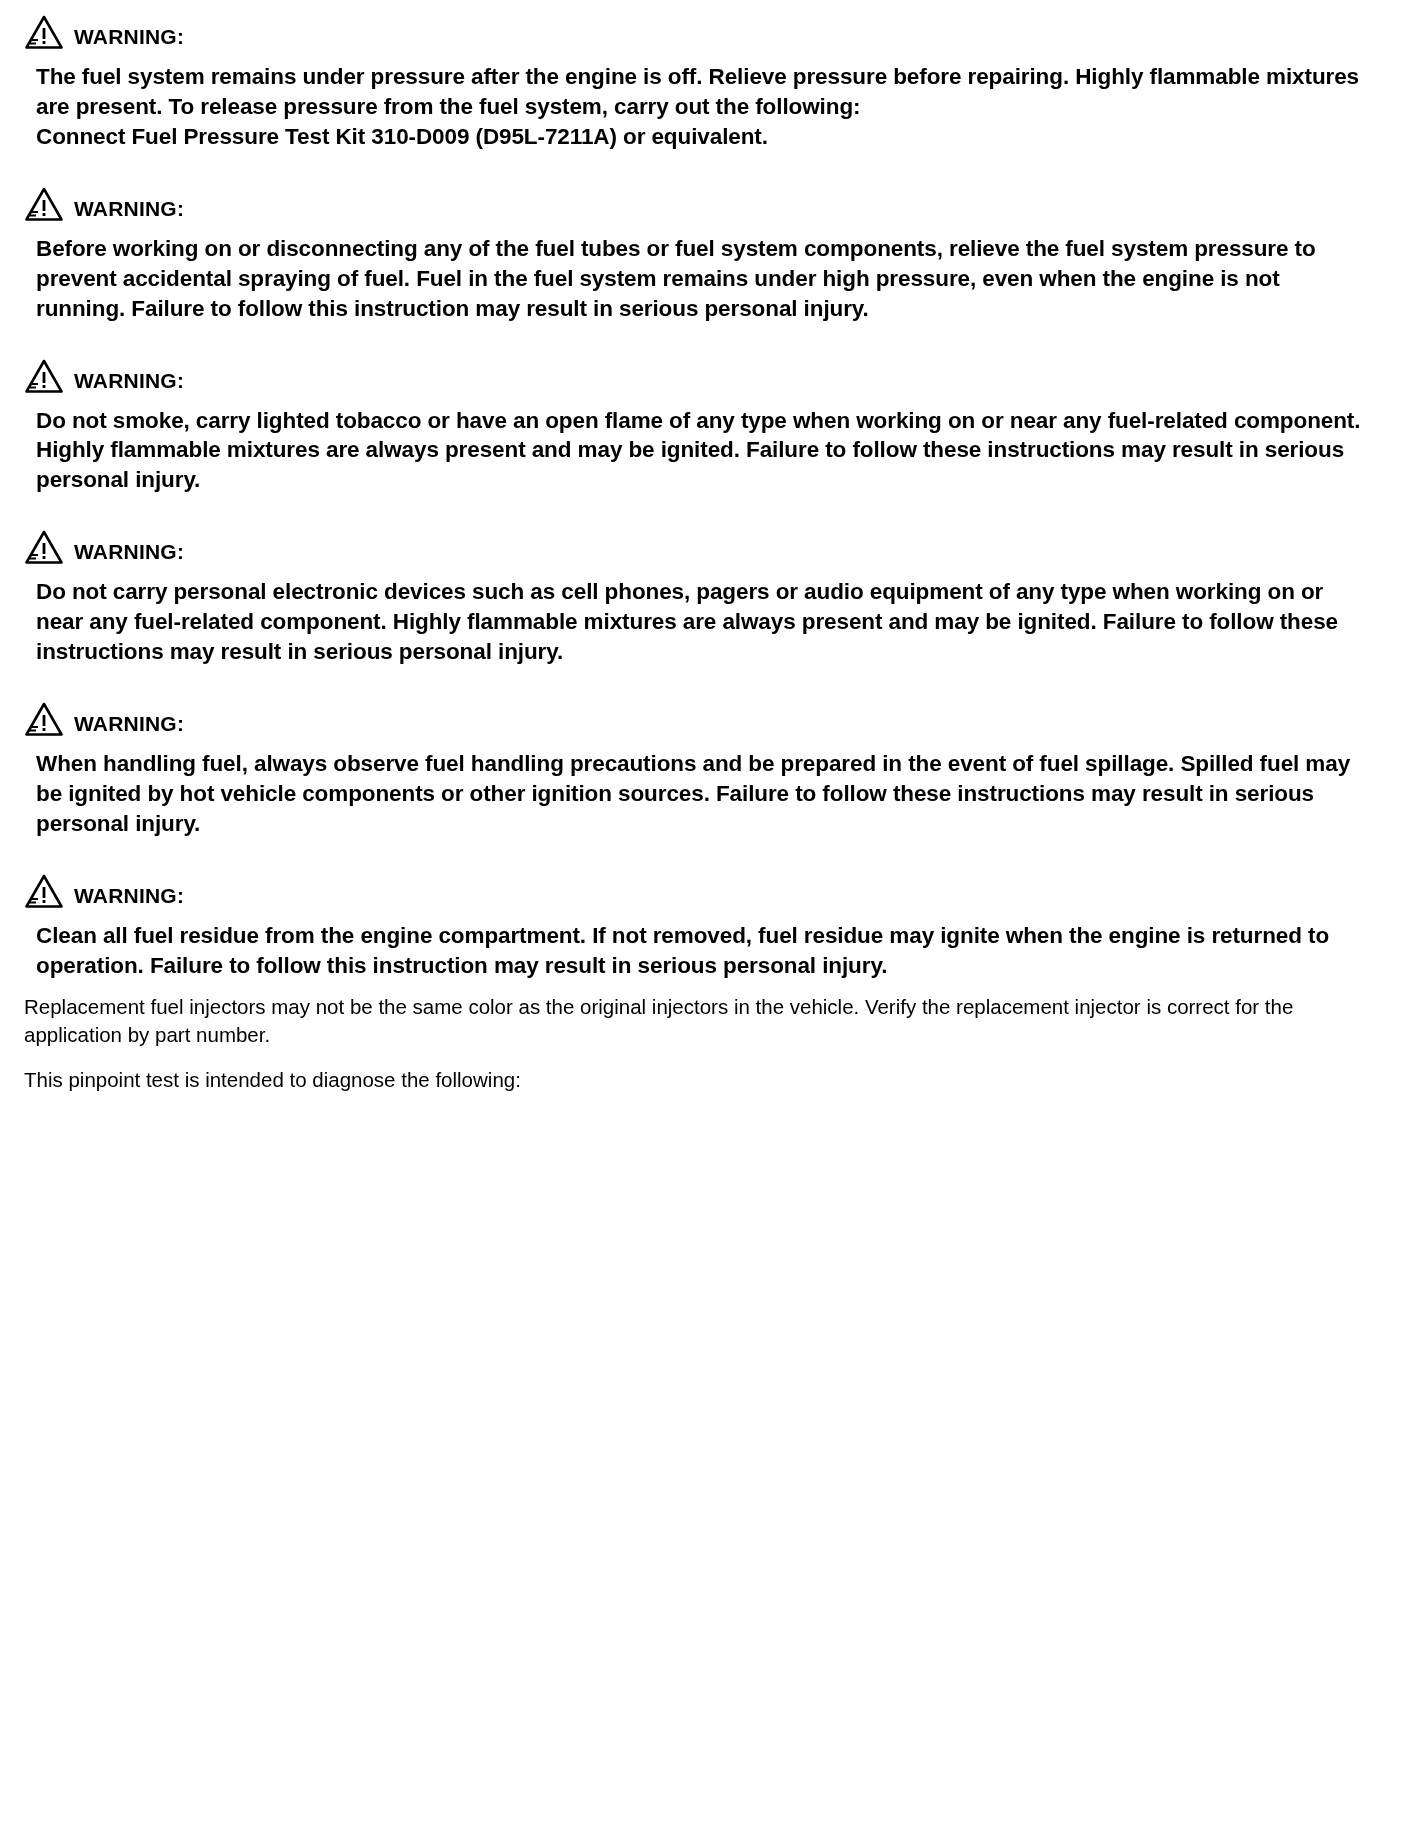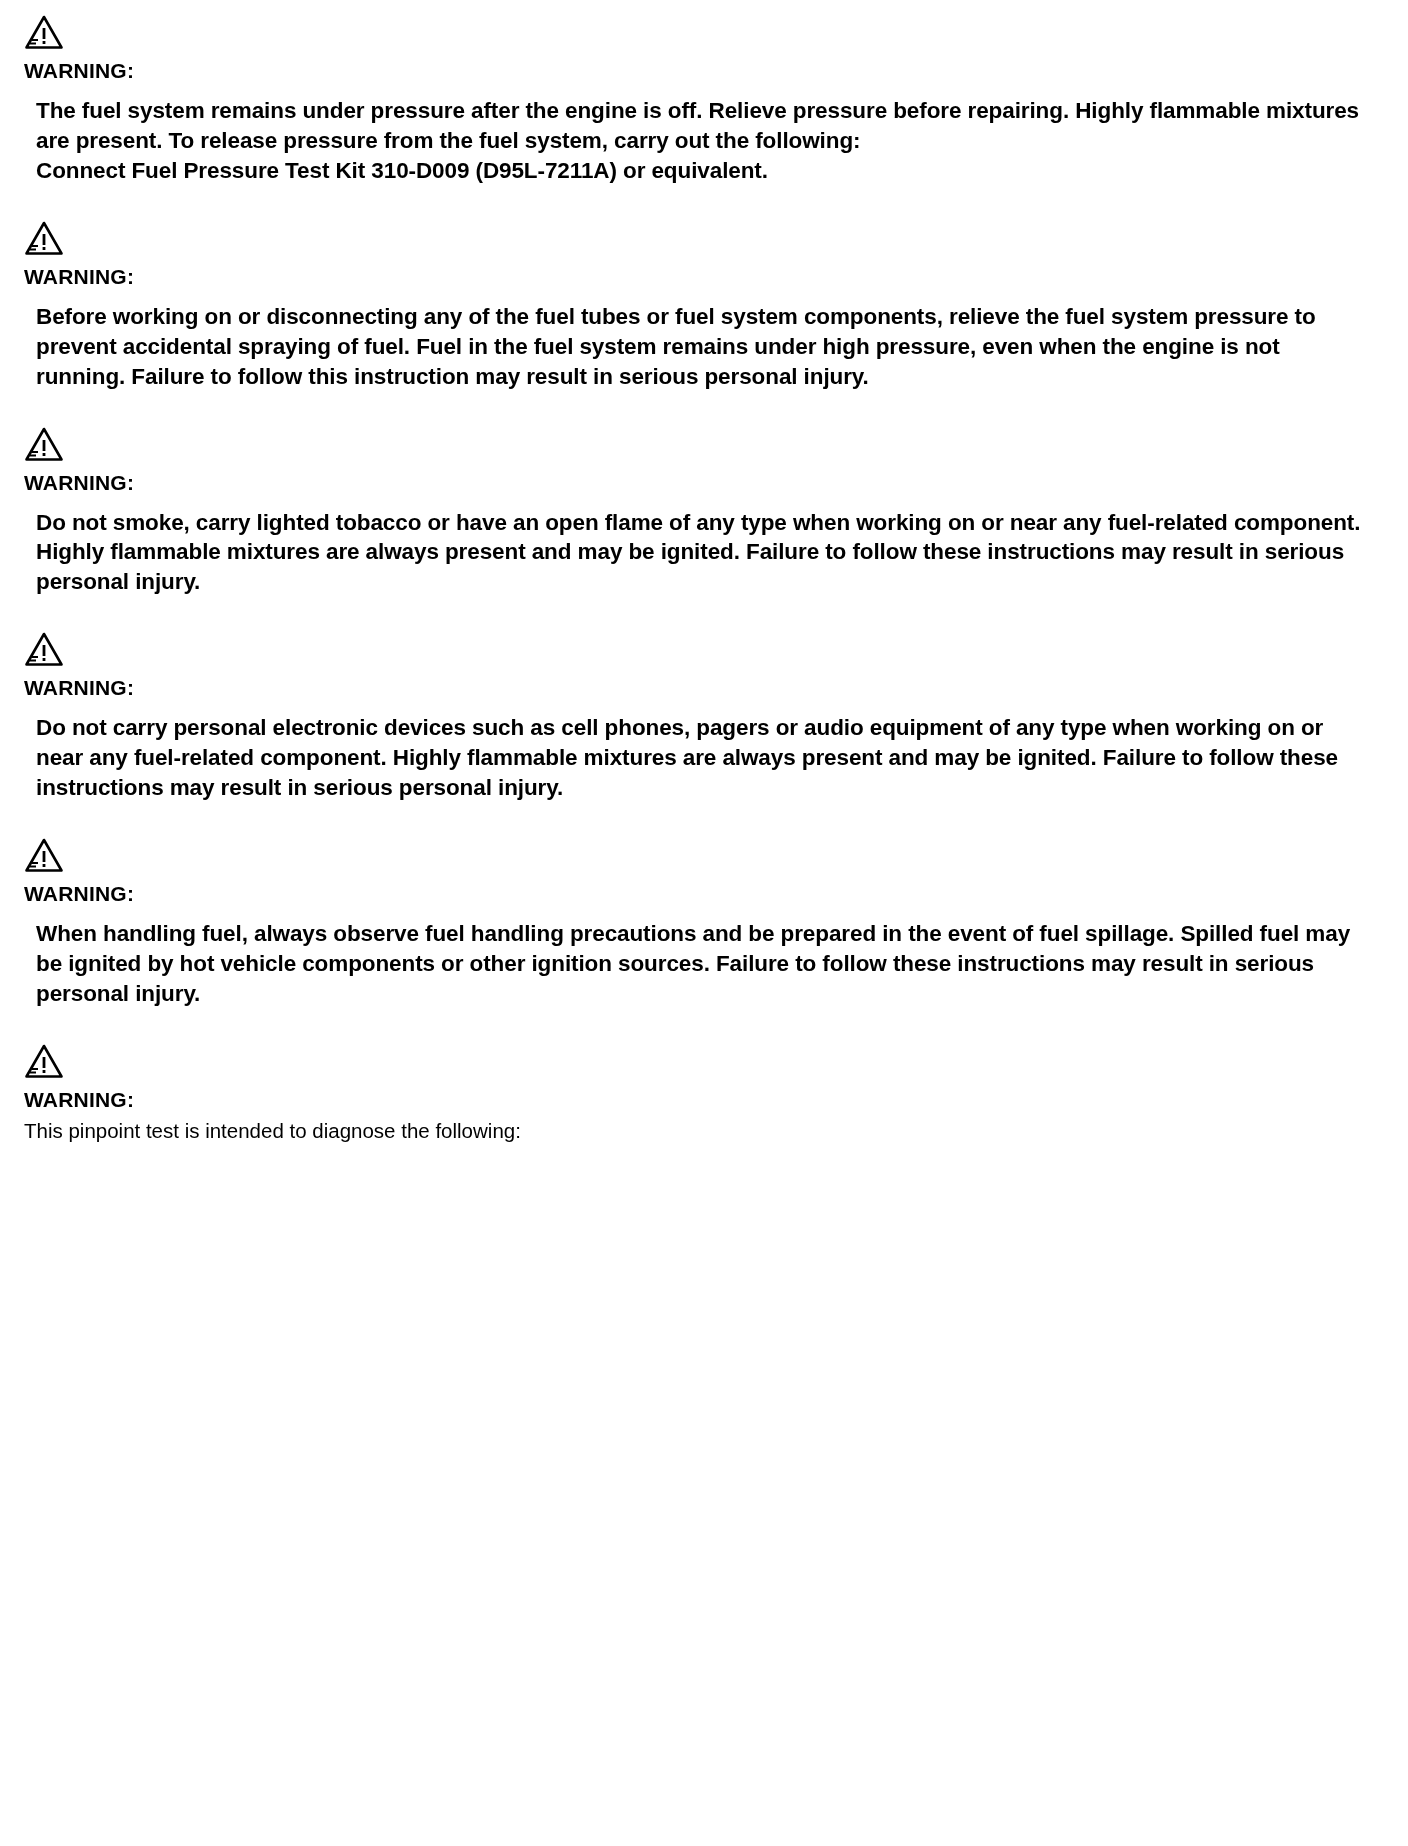--- a/index.html
+++ b/index.html
@@ -14,24 +14,23 @@
     color: #000000;
   }
   .page {
     width: 1408px;
     min-height: 1846px;
     box-sizing: border-box;
     padding: 14px 24px 10px 24px;
   }
   .warning-head {
     display: flex;
-    align-items: flex-start;
+    align-items: flex-end;
     gap: 10px;
     margin: 0 0 4px 0;
-    flex-direction: column;
   }
   .warn-icon {
     display: block;
     width: 40px;
     height: 36px;
     flex: 0 0 auto;
   }
   .warn-label {
     font-size: 21px;
     font-weight: bold;
@@ -162,19 +161,23 @@
     <div class="warning-head">
       <svg class="warn-icon" viewBox="0 0 40 36">
         <path d="M20 3 L37.5 33.5 L2.5 33.5 Z" fill="none" stroke="#000" stroke-width="2.6" stroke-linejoin="round"></path>
         <rect x="18.6" y="14" width="2.8" height="11" fill="#000"></rect>
         <rect x="18.6" y="27" width="2.8" height="3" fill="#000"></rect>
         <path d="M8 26 L14 26" stroke="#000" stroke-width="2" fill="none"></path>
         <path d="M6 29.5 L12 29.5" stroke="#000" stroke-width="2" fill="none"></path>
       </svg>
       <span class="warn-label">WARNING:</span>
     </div>
+    <div class="body-text">
+      <p>Clean all fuel residue from the engine compartment. If not removed, fuel residue may ignite when the engine is returned to operation. Failure to follow this instruction may result in serious personal injury.</p>
+    </div>
   </div>
 
 
+  <p class="plain-text">Replacement fuel injectors may not be the same color as the original injectors in the vehicle. Verify the replacement injector is correct for the application by part number.</p>
 
   <p class="plain-text last">This pinpoint test is intended to diagnose the following:</p>
 
 </div>
 
 </body></html>

